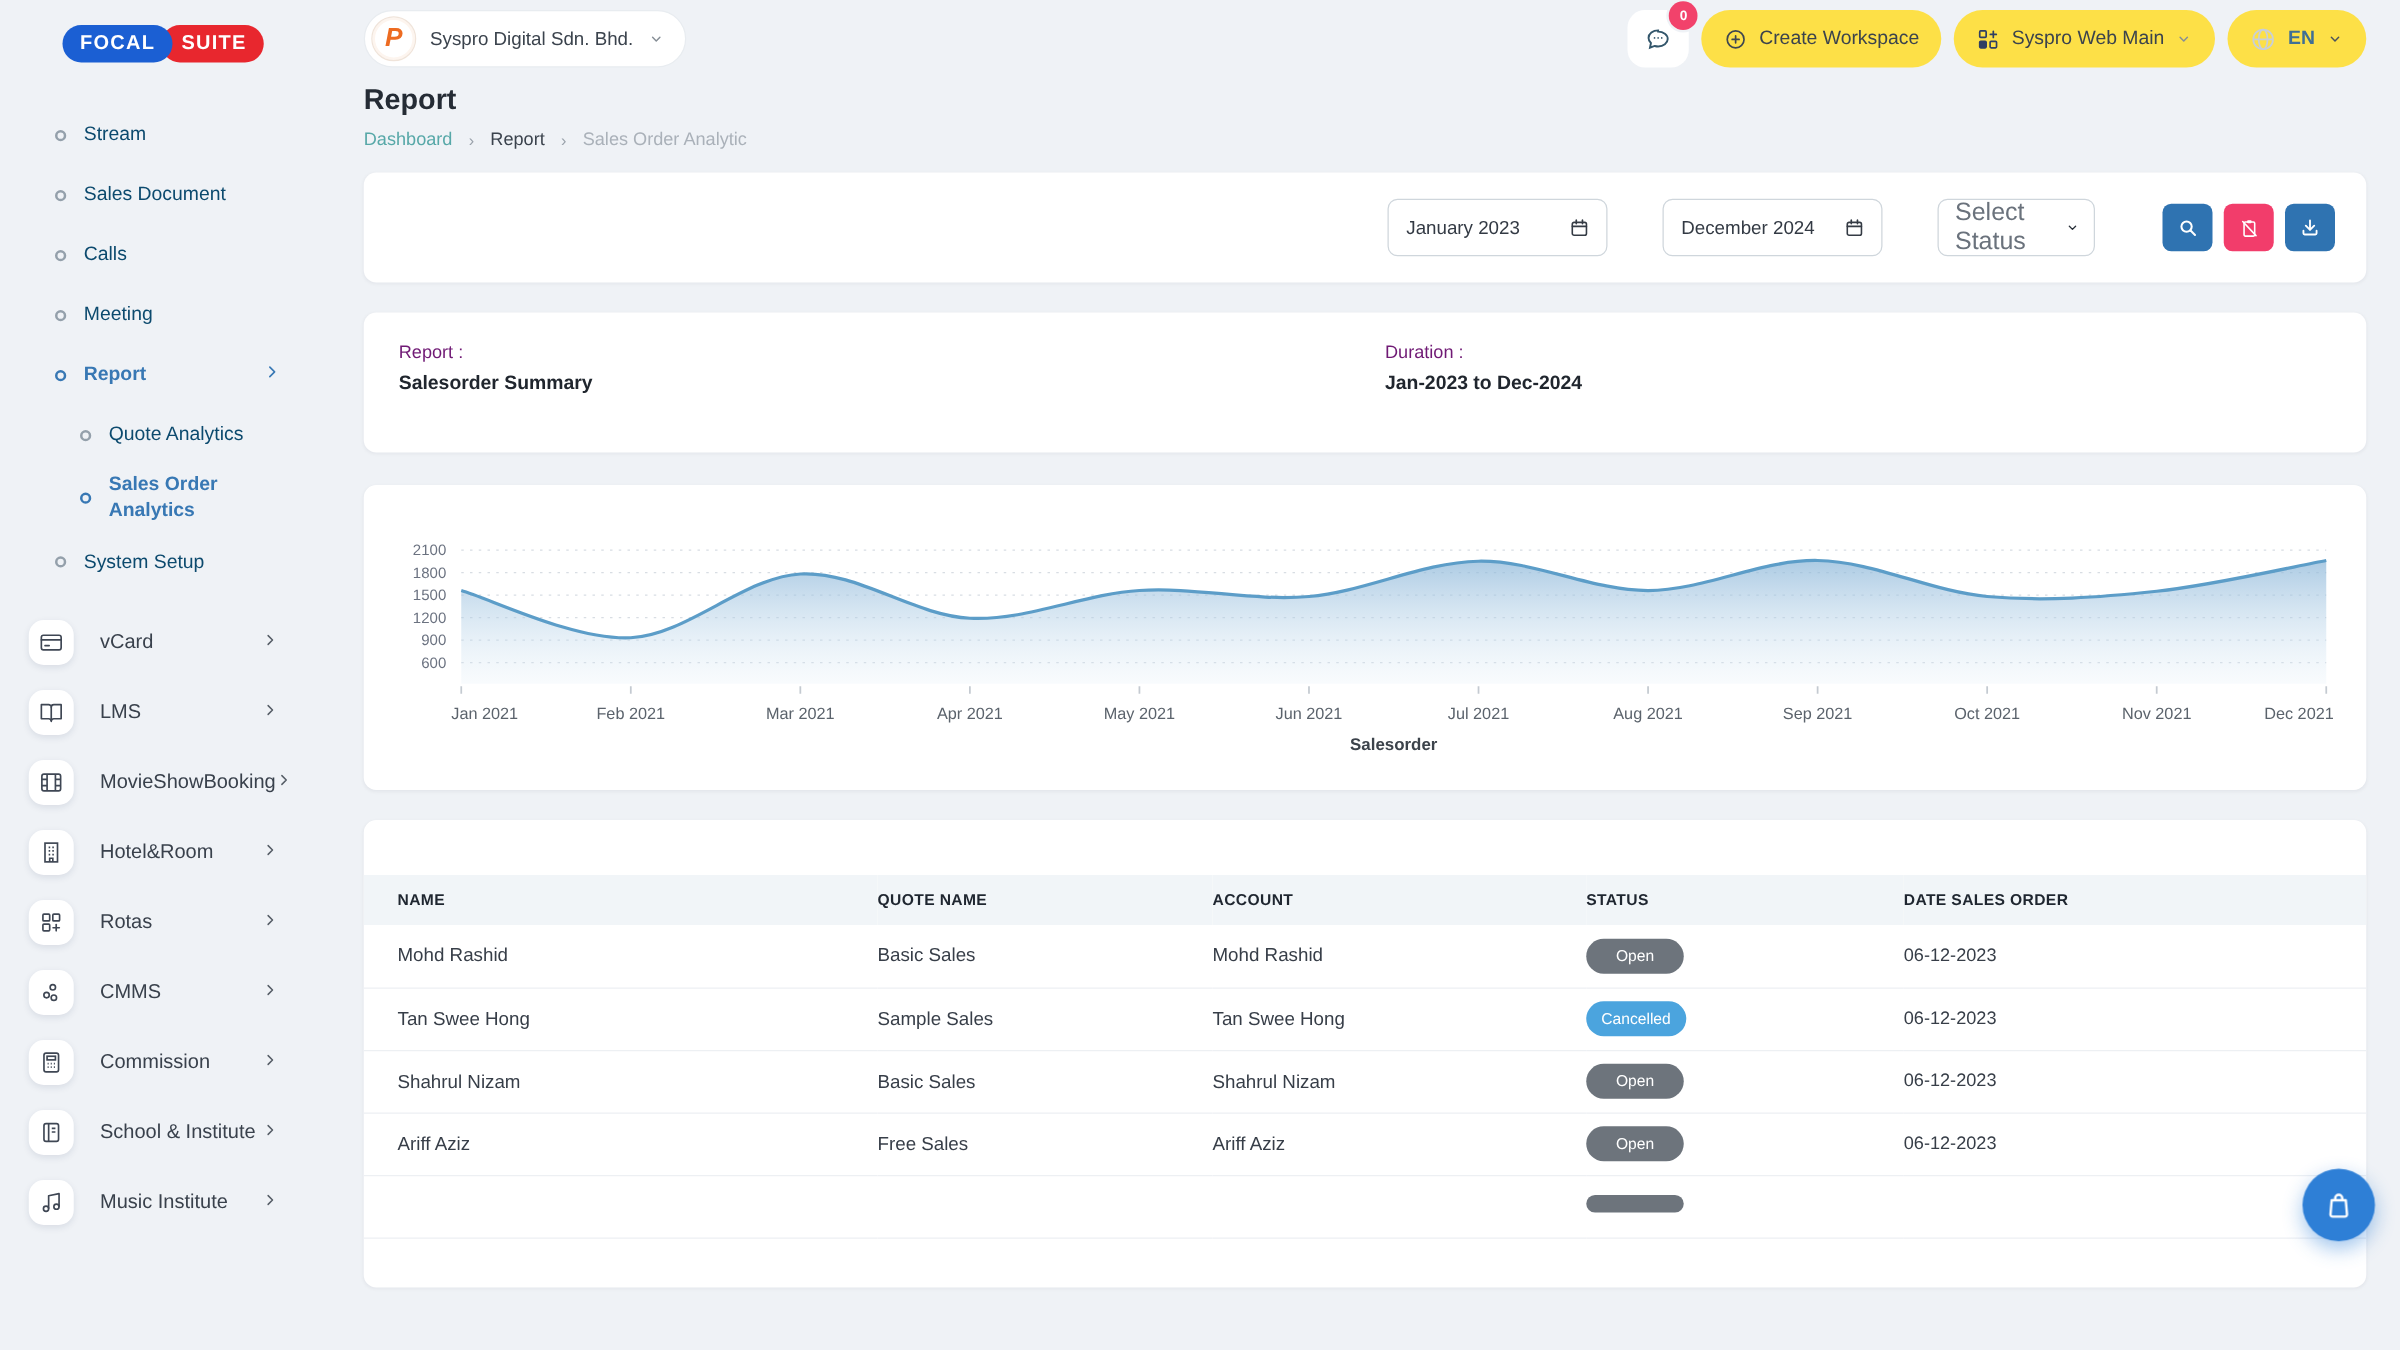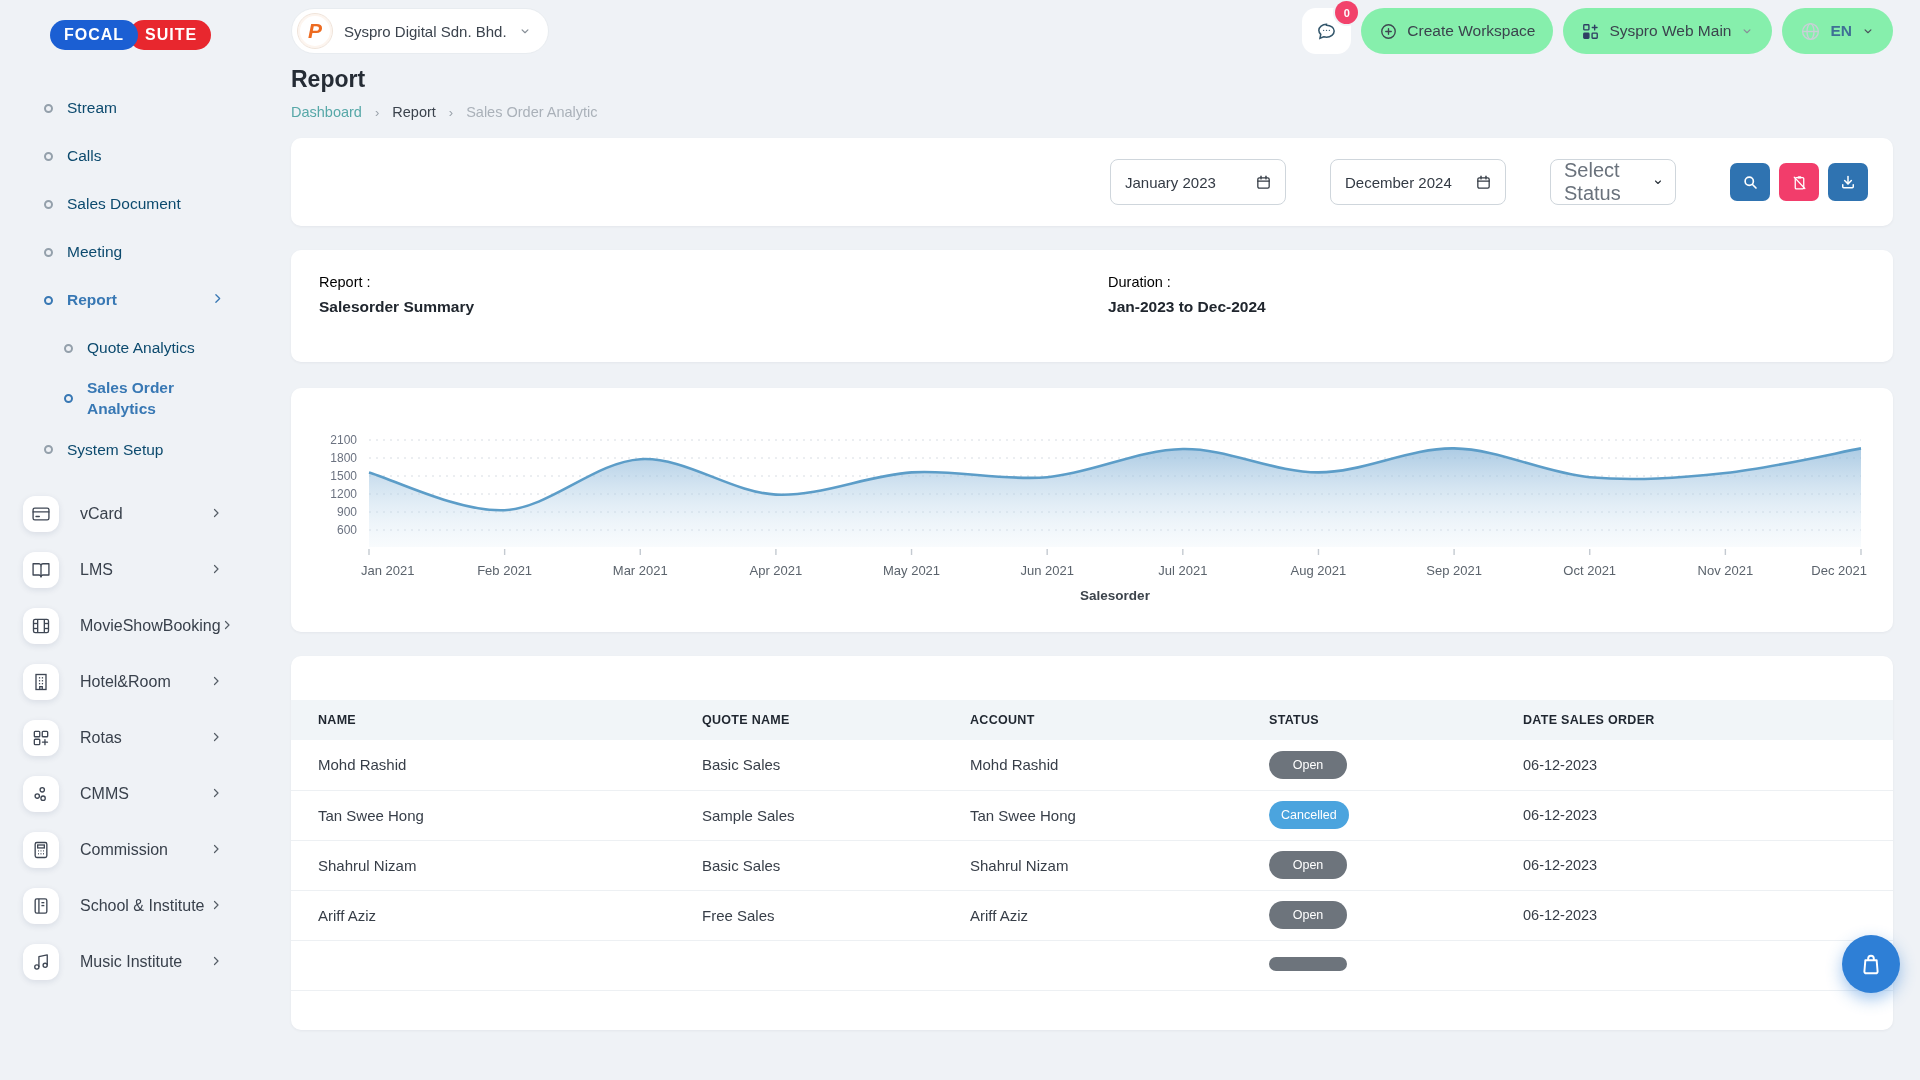--- a/index.html
+++ b/index.html
@@ -31,42 +31,42 @@
   .module .chev{margin-left:auto;margin-right:40px;color:#555d66}
   
   .main{flex:1;min-width:0;padding:8px 27px 0 29px}
   .topbar{display:flex;justify-content:space-between;align-items:center}
   .ws-pill{background:#fff;border:1px solid #e8ecf0;border-radius:24px;height:46px;display:flex;align-items:center;gap:11px;padding:0 16px 0 5px;cursor:pointer}
   .ws-logo{width:36px;height:36px;border-radius:50%;background:#fff;border:1px solid #f0e4da;box-shadow:0 0 0 2px #fdf5ef inset;display:flex;align-items:center;justify-content:center;color:#ed6b21;font-weight:800;font-style:italic;font-size:21px}
   .ws-name{font-size:15px;color:#3b434d}
   .right-cluster{display:flex;align-items:center;gap:10px}
   .icon-pill{background:#fff;border-radius:14px;width:49px;height:46px;position:relative;display:flex;align-items:center;justify-content:center;cursor:pointer}
   .badge-count{position:absolute;top:-7px;right:-7px;background:#f2426b;color:#fff;width:23px;height:23px;border-radius:50%;font-size:11px;font-weight:bold;display:flex;align-items:center;justify-content:center;box-shadow:0 0 0 2px #eff2f6}
-  .btn-pill{background:#86efac;border-radius:24px;height:46px;display:flex;align-items:center;gap:9px;padding:0 18px;font-size:15.5px;color:#3b434d;cursor:pointer;border:none}
+  .btn-pill{background:#fde047;border-radius:24px;height:46px;display:flex;align-items:center;gap:9px;padding:0 18px;font-size:15.5px;color:#3b434d;cursor:pointer;border:none}
   .lang-label{color:#3f6f95;font-weight:bold}
   .page-title{font-size:23px;font-weight:bold;color:#252c35;margin-top:12px}
   .breadcrumb{margin-top:11px;font-size:14.5px;display:flex;align-items:center;gap:13px}
   .crumb-link{color:#57a8a8;cursor:pointer}
   .crumb-sep{color:#9aa2ab;font-size:13px}
   .crumb-cur{color:#3b434d}
   .crumb-muted{color:#aab1b9}
   .card{background:#fff;border-radius:10px;box-shadow:0 1px 3px rgba(16,24,40,.05)}
   
   .filter-card{margin-top:18px;height:88px;display:flex;align-items:center;justify-content:flex-end;padding-right:25px;gap:44px}
   .date-input{width:176px;height:46px;border:1px solid #cfd6dc;border-radius:8px;display:flex;align-items:center;padding:0 13px 0 14px;font-size:15px;color:#333a44;cursor:text;background:#fff}
   .date-input svg{margin-left:auto}
   .select-box{width:126px;height:46px;border:1px solid #cfd6dc;border-radius:8px;display:flex;align-items:center;padding:0 11px 0 13px;font-size:20px;color:#6a727c;cursor:pointer;background:#fff}
   .select-box svg{margin-left:auto}
   .btn-group{display:flex;gap:9px;margin-left:10px}
   .sq-btn{width:40px;height:38px;border-radius:7px;border:none;display:flex;align-items:center;justify-content:center;cursor:pointer;color:#fff}
   .sq-btn.blue{background:#2f73b1}
   .sq-btn.pink{background:#f23d6b}
   
   .summary-card{margin-top:24px;height:112px;position:relative;padding:24px 28px}
-  .sum-label{font-size:14.5px;color:#000000}
+  .sum-label{font-size:14.5px;color:#701a75}
   .sum-value{font-size:15.5px;font-weight:bold;color:#20262e;margin-top:8px}
   .sum-right{position:absolute;left:51%;top:24px}
   
   .chart-card{margin-top:26px;height:244px;padding:16px 22px 0}
   
   .table-card{margin-top:24px;height:374px;overflow:hidden}
   table{width:100%;border-collapse:collapse;table-layout:fixed;margin-top:44px}
   th{background:#f1f5f8;height:40px;text-align:left;font-size:12.5px;color:#1f2630;letter-spacing:.3px;font-weight:bold}
   th:first-child,td:first-child{padding-left:27px}
   td{height:50px;font-size:15px;color:#373e48;border-bottom:1px solid #edf0f3}
@@ -86,25 +86,25 @@
     <span class="logo-pill red">SUITE</span>
   </div>
 
   <nav class="nav">
     <div class="nav-item">
       <span class="ring"></span>
       <span class="label">Stream</span>
     </div>
     <div class="nav-item">
       <span class="ring"></span>
-      <span class="label">Calls</span>
+      <span class="label">Sales Document</span>
     </div>
     <div class="nav-item">
       <span class="ring"></span>
-      <span class="label">Sales Document</span>
+      <span class="label">Calls</span>
     </div>
     <div class="nav-item">
       <span class="ring"></span>
       <span class="label">Meeting</span>
     </div>
     <div class="nav-item active">
       <span class="ring"></span>
       <span class="label">Report</span>
       <span class="chev">
         <svg width="13" height="13" viewBox="0 0 24 24" fill="none" stroke="currentColor" stroke-width="2.4" stroke-linecap="round" stroke-linejoin="round">

